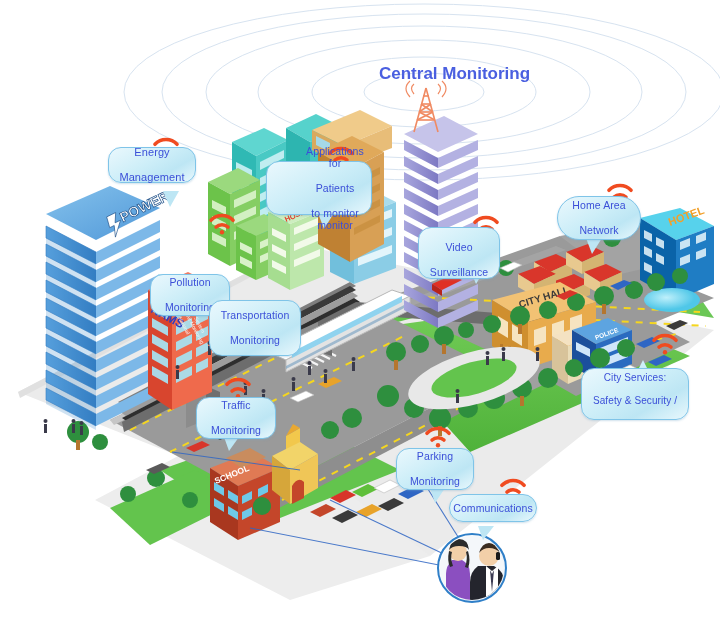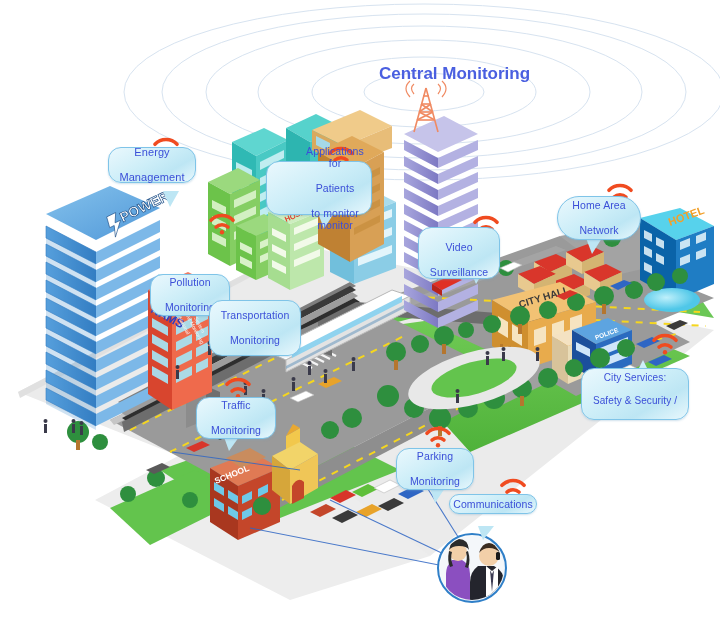--- a/index.html
+++ b/index.html
@@ -744,20 +744,20 @@
 <div class="tail" style="left:636px;top:360px;border-left:7px solid transparent;border-right:7px solid transparent;border-bottom:14px solid #cdeef8;"></div>
 
 <div class="bubble" style="left:396px;top:448px;width:78px;height:42px;font-size:10.5px;">
   <span>
     <span>Parking</span><br>
     <span>Monitoring</span>
   </span>
 </div>
 <div class="tail" style="left:430px;top:488px;border-left:5px solid transparent;border-right:10px solid transparent;border-top:15px solid #bde6f4;"></div>
 
-<div class="bubble" style="left:449px;top:494px;width:88px;height:20px;font-size:10.5px;border-radius:14px;">
+<div class="bubble" style="left:449px;top:494px;width:88px;height:28px;font-size:10.5px;border-radius:14px;">
   <span>
     <span>Communications</span>
   </span>
 </div>
 <div class="tail" style="left:478px;top:526px;border-left:5px solid transparent;border-right:11px solid transparent;border-top:14px solid #bde6f4;"></div>
 
 </div>
 
 </body></html>

